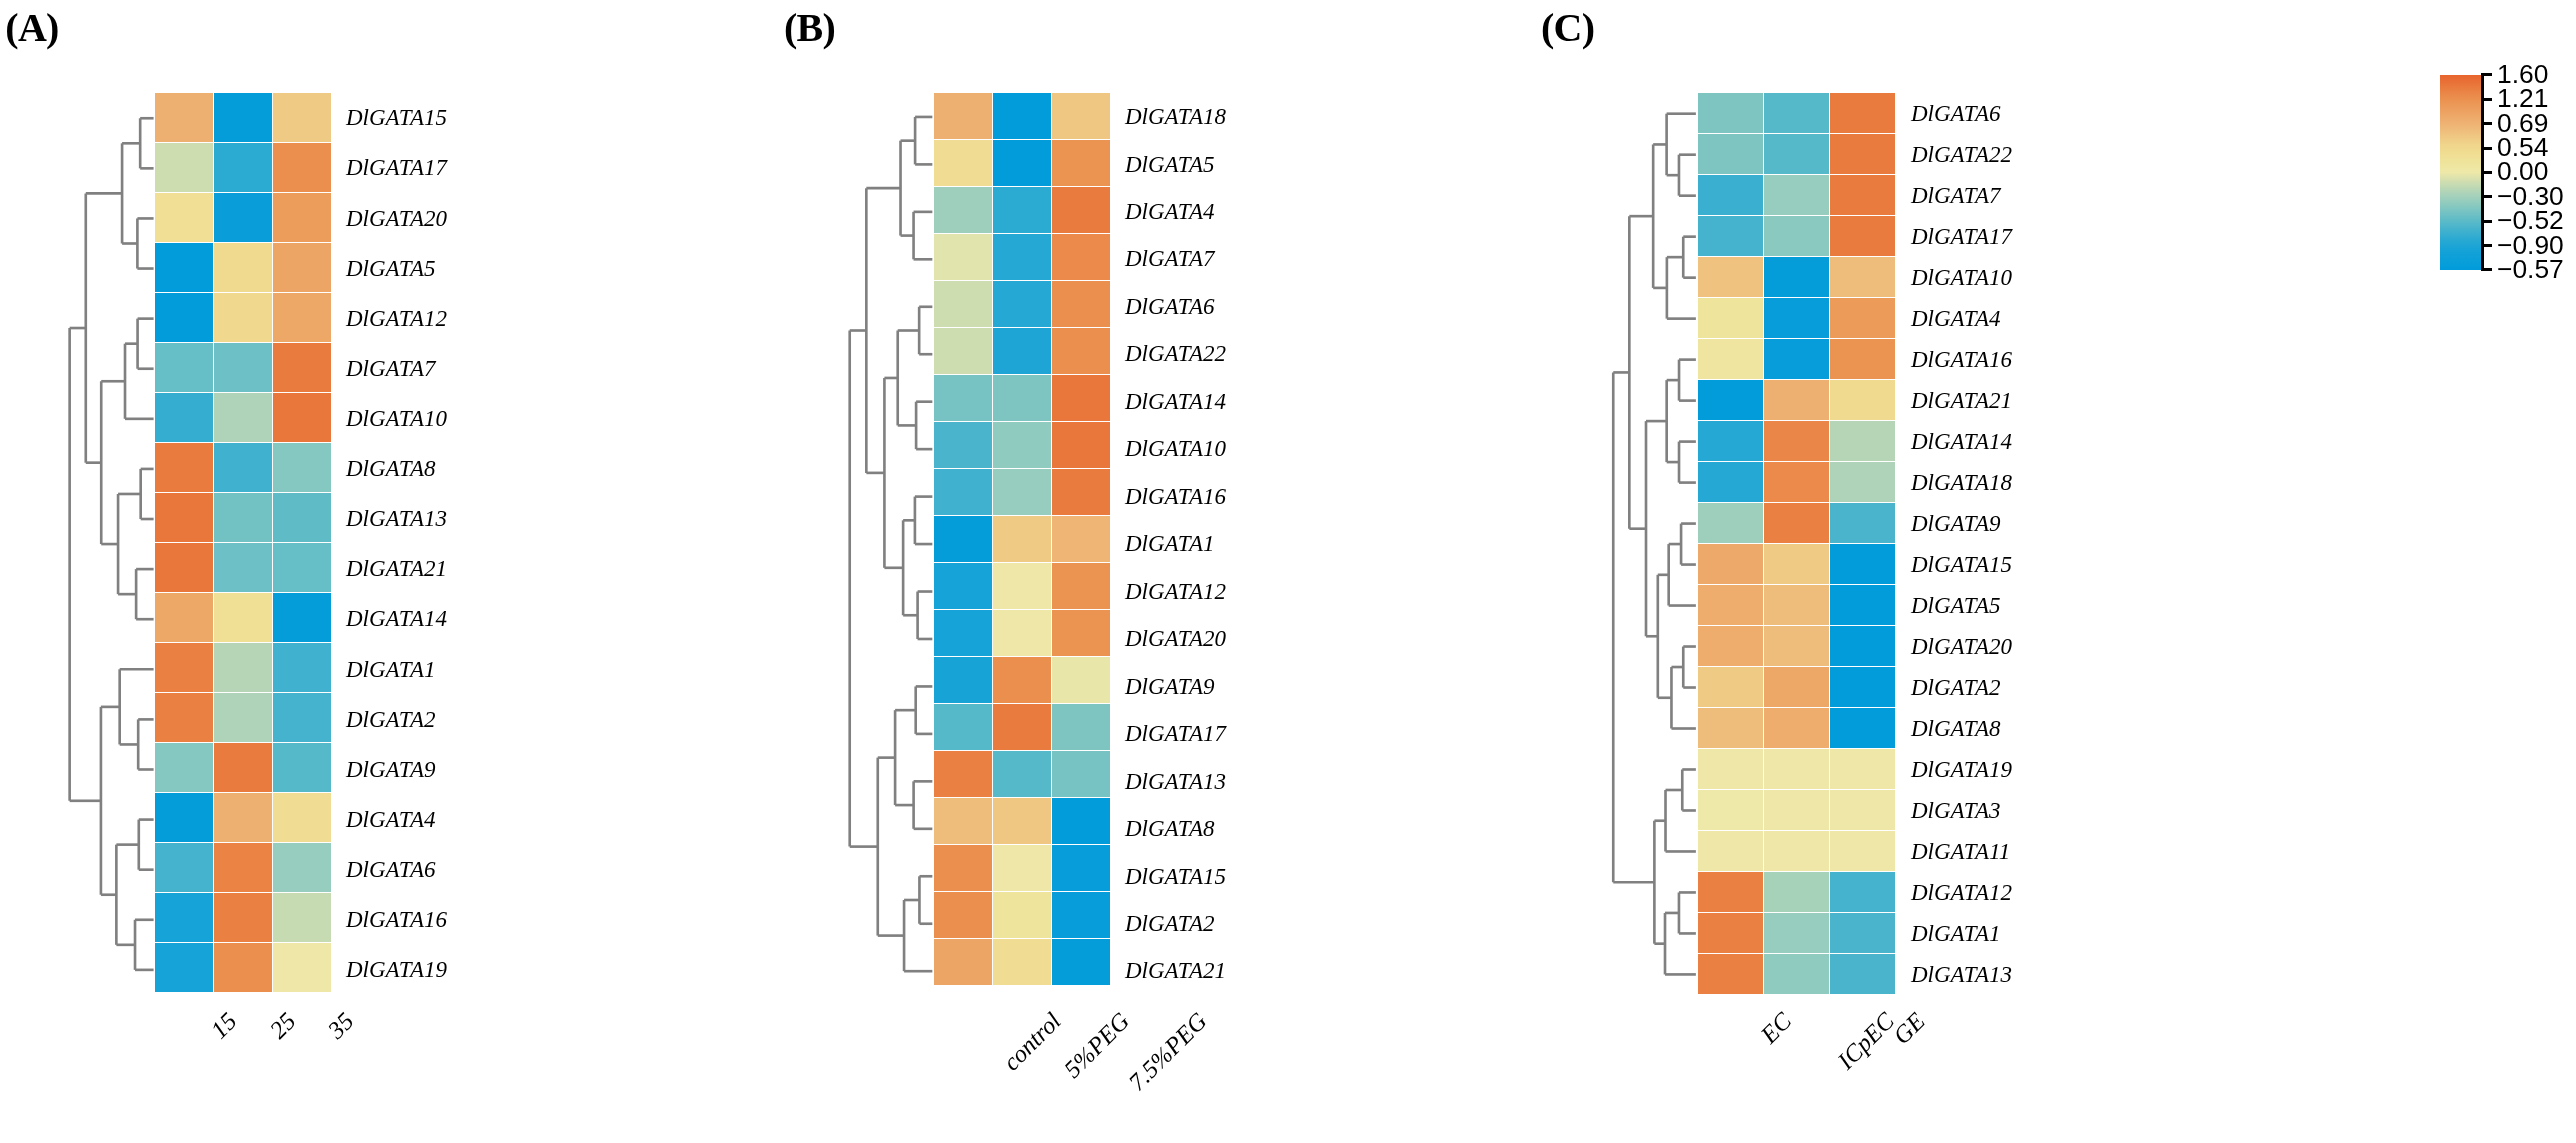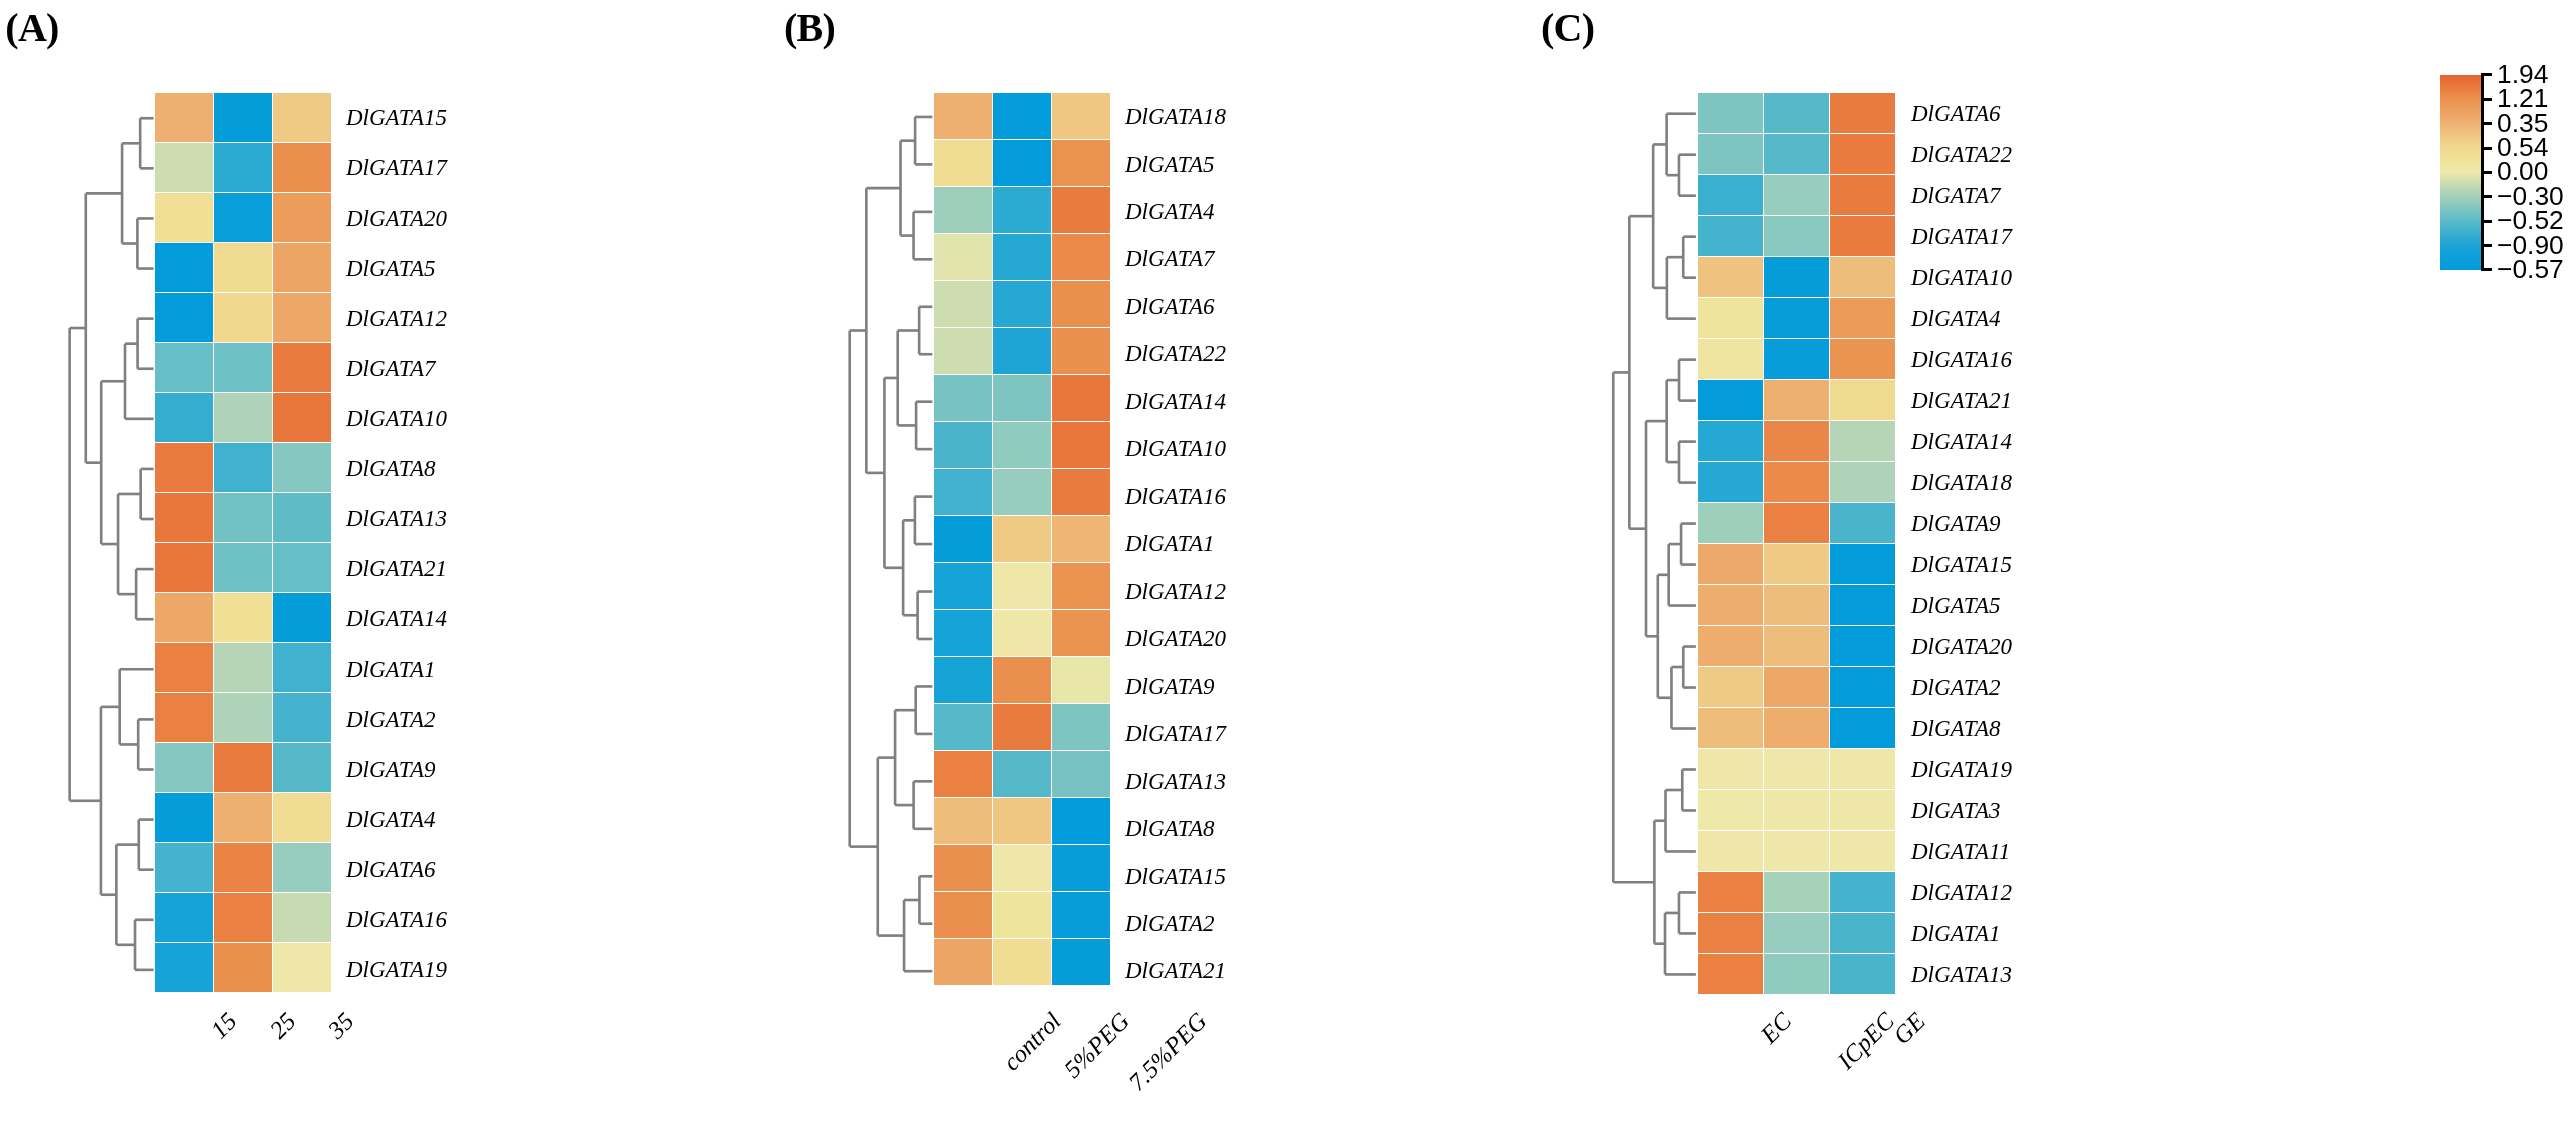--- a/index.html
+++ b/index.html
@@ -580,25 +580,25 @@
         <div class="rowlabel" style="left: 1911px; top: 963px;">DlGATA13</div>
       </div>
       <div class="collabel" style="left: 1746px; top: 1007px;">EC</div>
       <div class="collabel" style="left: 1812px; top: 1007px;">ICpEC</div>
       <div class="collabel" style="left: 1878px; top: 1007px;">GE</div>
     </div>
     <div class="cbar" style="left: 0px; top: 0px;">
       <div class="cbar-grad" style="left: 2440px; top: 75px; height: 195px; background: linear-gradient(rgb(232, 100, 45) 0%, rgb(233, 118, 59) 5%, rgb(234, 137, 73) 10%, rgb(236, 152, 87) 15%, rgb(237, 165, 101) 20%, rgb(238, 178, 115) 25%, rgb(239, 194, 127) 30%, rgb(240, 211, 139) 35%, rgb(240, 221, 146) 40%, rgb(239, 228, 156) 45%, rgb(238, 232, 169) 50%, rgb(206, 221, 176) 55%, rgb(176, 212, 184) 60%, rgb(148, 204, 190) 65%, rgb(119, 195, 195) 70%, rgb(90, 186, 200) 75%, rgb(64, 177, 206) 80%, rgb(39, 168, 211) 85%, rgb(21, 162, 215) 90%, rgb(10, 159, 217) 95%, rgb(0, 155, 219) 100%);"></div>
       <div class="cbar-axis" style="left: 2481px; top: 73px; height: 198px;"></div>
       <div class="cbar-tick" style="left: 2481px; top: 73px;"></div>
-      <div class="cbar-text" style="left: 2497px; top: 59px;">1.94</div>
+      <div class="cbar-text" style="left: 2497px; top: 59px;">1.60</div>
       <div class="cbar-tick" style="left: 2481px; top: 98px;"></div>
       <div class="cbar-text" style="left: 2497px; top: 83px;">1.21</div>
       <div class="cbar-tick" style="left: 2481px; top: 122px;"></div>
-      <div class="cbar-text" style="left: 2497px; top: 108px;">0.35</div>
+      <div class="cbar-text" style="left: 2497px; top: 108px;">0.69</div>
       <div class="cbar-tick" style="left: 2481px; top: 147px;"></div>
       <div class="cbar-text" style="left: 2497px; top: 132px;">0.54</div>
       <div class="cbar-tick" style="left: 2481px; top: 171px;"></div>
       <div class="cbar-text" style="left: 2497px; top: 156px;">0.00</div>
       <div class="cbar-tick" style="left: 2481px; top: 195px;"></div>
       <div class="cbar-text" style="left: 2497px; top: 181px;">−0.30</div>
       <div class="cbar-tick" style="left: 2481px; top: 220px;"></div>
       <div class="cbar-text" style="left: 2497px; top: 205px;">−0.52</div>
       <div class="cbar-tick" style="left: 2481px; top: 244px;"></div>
       <div class="cbar-text" style="left: 2497px; top: 230px;">−0.90</div>

